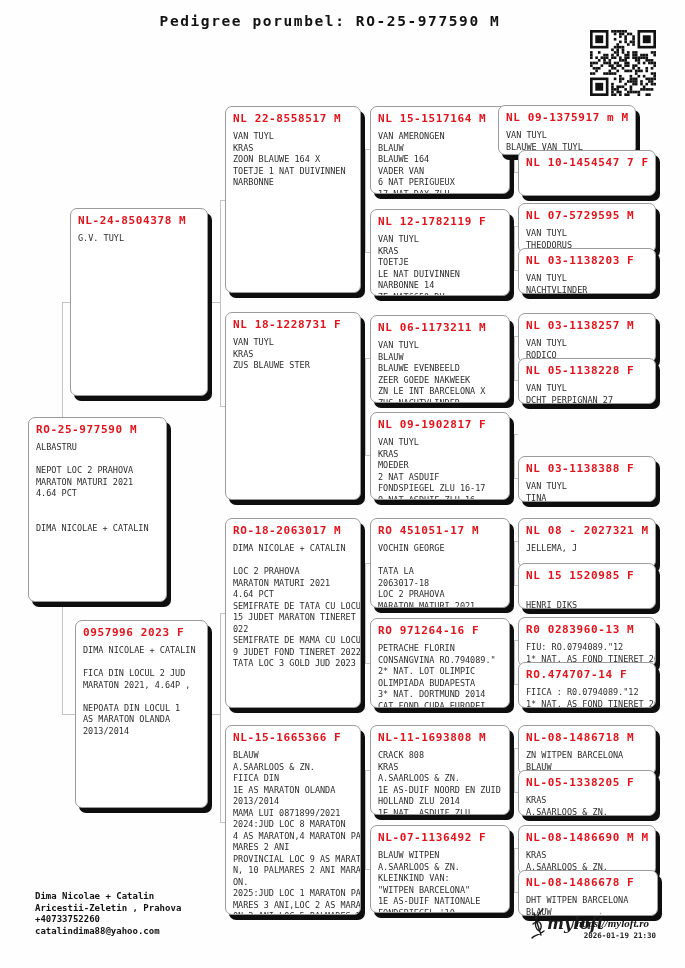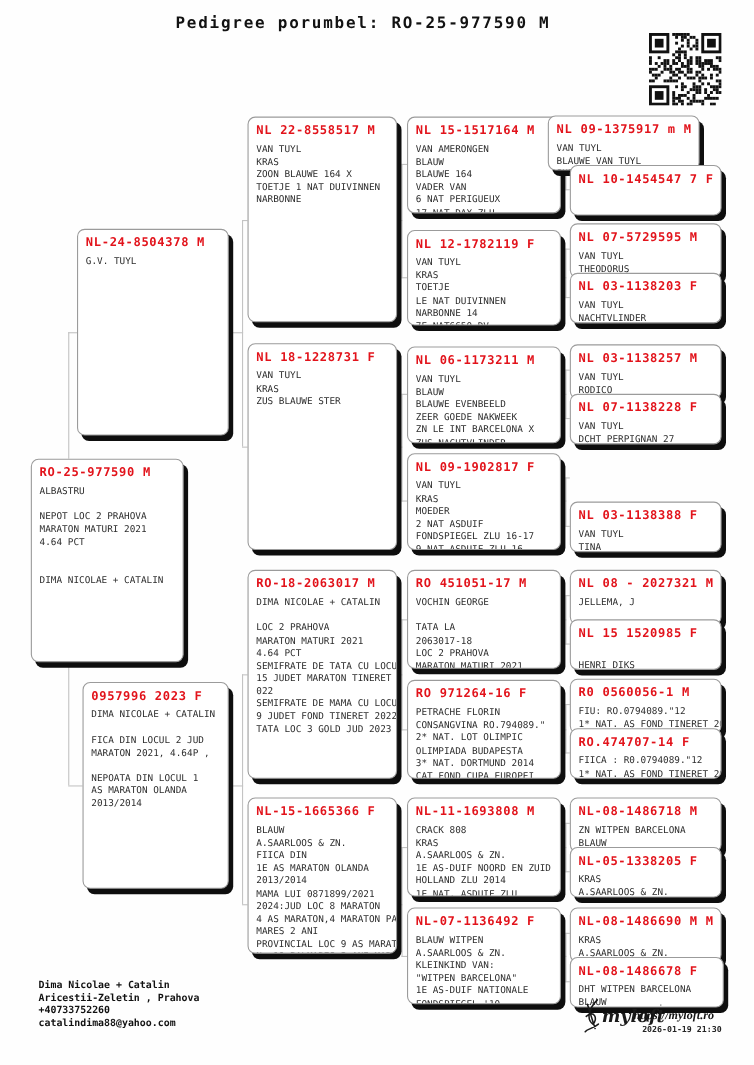--- a/index.html
+++ b/index.html
@@ -353,21 +353,21 @@
 LOC 2 PRAHOVA
 MARATON MATURI 2021
 4.64 PCT
 SEMIFRATE DE TATA CU LOCUL
 15 JUDET MARATON TINERET 2
 022
 SEMIFRATE DE MAMA CU LOCUL
 9 JUDET FOND TINERET 2022
 TATA LOC 3 GOLD JUD 2023</div>
   </div>
-  <div class="card" style="left:225px;top:725px;width:136px;height:142px">
+  <div class="card" style="left:225px;top:725px;width:136px;height:190px">
     <div class="ring">NL-15-1665366 F</div>
     <div class="body">BLAUW
 A.SAARLOOS &amp; ZN.
 FIICA DIN
 1E AS MARATON OLANDA
 2013/2014
 MAMA LUI 0871899/2021
 2024:JUD LOC 8 MARATON
 4 AS MARATON,4 MARATON PAL
 MARES 2 ANI
@@ -473,41 +473,41 @@
 NACHTVLINDER
 1E INT. UNIVERSEEL</div>
   </div>
   <div class="card" style="left:518px;top:313px;width:138px;height:50px">
     <div class="ring">NL 03-1138257 M</div>
     <div class="body">VAN TUYL
 RODICO
 KWEKER VAN DE LATE</div>
   </div>
   <div class="card" style="left:518px;top:358px;width:138px;height:46px">
-    <div class="ring">NL 07-1138228 F</div>
+    <div class="ring">NL 05-1138228 F</div>
     <div class="body">VAN TUYL
 DCHT PERPIGNAN 27</div>
   </div>
   <div class="card" style="left:518px;top:456px;width:138px;height:46px">
     <div class="ring">NL 03-1138388 F</div>
     <div class="body">VAN TUYL
 TINA
 DCHT NACHTVLINDER</div>
   </div>
   <div class="card" style="left:518px;top:518px;width:138px;height:50px">
     <div class="ring">NL 08 - 2027321 M</div>
     <div class="body">JELLEMA, J</div>
   </div>
   <div class="card" style="left:518px;top:563px;width:138px;height:46px">
     <div class="ring">NL 15 1520985 F</div>
     <div class="body">
 HENRI DIKS</div>
   </div>
   <div class="card" style="left:518px;top:617px;width:138px;height:50px">
-    <div class="ring">R0 0560056-1 M</div>
+    <div class="ring">R0 0283960-13 M</div>
     <div class="body">FIU: RO.0794089."12
 1* NAT. AS FOND TINERET 20
 13</div>
   </div>
   <div class="card" style="left:518px;top:662px;width:138px;height:46px">
     <div class="ring">RO.474707-14 F</div>
     <div class="body">FIICA : R0.0794089."12
 1* NAT. AS FOND TINERET 20
 13</div>
   </div>

